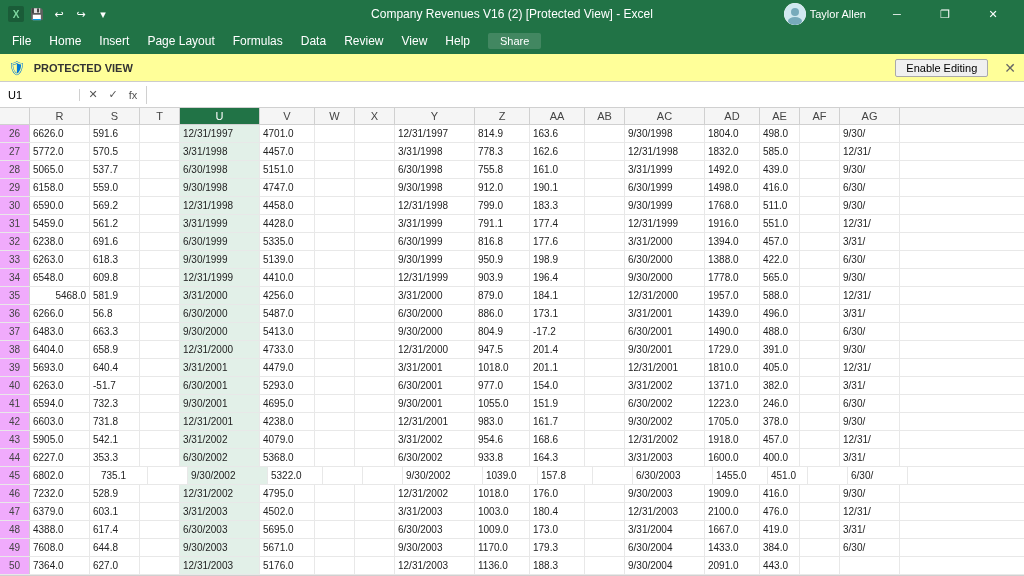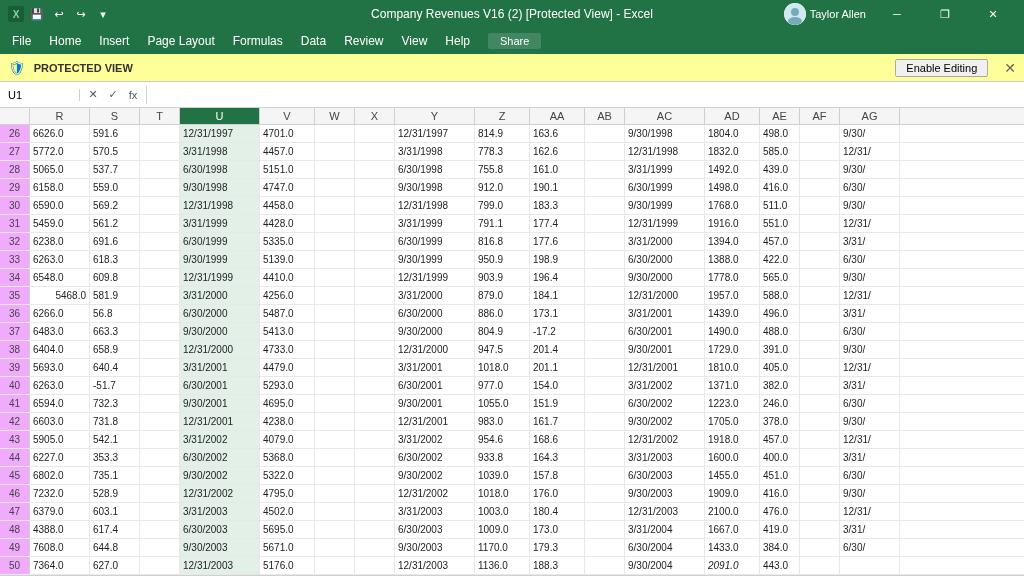--- a/index.html
+++ b/index.html
@@ -613,21 +613,21 @@
         <div class="cell" style="width: 40px; min-width: 40px;"></div>
         <div class="cell" style="width: 80px; min-width: 80px;">3/31/2003</div>
         <div class="cell" style="width: 55px; min-width: 55px;">1600.0</div>
         <div class="cell" style="width: 40px; min-width: 40px;">400.0</div>
         <div class="cell" style="width: 40px; min-width: 40px;"></div>
         <div class="cell" style="width: 60px; min-width: 60px;">3/31/</div>
       </div>
       <div class="data-row">
         <div class="row-num">45</div>
         <div class="cell" style="width: 60px; min-width: 60px;">6802.0</div>
-        <div class="cell" style="width: 50px; min-width: 50px;">735.1</div>
+        <div class="cell" style="width: 50px; min-width: 50px; margin-left: 8px;">735.1</div>
         <div class="cell" style="width: 40px; min-width: 40px;"></div>
         <div class="cell selected-col" style="width: 80px; min-width: 80px;">9/30/2002</div>
         <div class="cell" style="width: 55px; min-width: 55px;">5322.0</div>
         <div class="cell" style="width: 40px; min-width: 40px;"></div>
         <div class="cell" style="width: 40px; min-width: 40px;"></div>
         <div class="cell" style="width: 80px; min-width: 80px;">9/30/2002</div>
         <div class="cell" style="width: 55px; min-width: 55px;">1039.0</div>
         <div class="cell" style="width: 55px; min-width: 55px;">157.8</div>
         <div class="cell" style="width: 40px; min-width: 40px;"></div>
         <div class="cell" style="width: 80px; min-width: 80px;">6/30/2003</div>
@@ -719,21 +719,21 @@
         <div class="cell" style="width: 40px; min-width: 40px;"></div>
         <div class="cell selected-col" style="width: 80px; min-width: 80px;">12/31/2003</div>
         <div class="cell" style="width: 55px; min-width: 55px;">5176.0</div>
         <div class="cell" style="width: 40px; min-width: 40px;"></div>
         <div class="cell" style="width: 40px; min-width: 40px;"></div>
         <div class="cell" style="width: 80px; min-width: 80px;">12/31/2003</div>
         <div class="cell" style="width: 55px; min-width: 55px;">1136.0</div>
         <div class="cell" style="width: 55px; min-width: 55px;">188.3</div>
         <div class="cell" style="width: 40px; min-width: 40px;"></div>
         <div class="cell" style="width: 80px; min-width: 80px;">9/30/2004</div>
-        <div class="cell" style="width: 55px; min-width: 55px; font-style: italic;">2091.0</div>
+        <div class="cell" style="width: 55px; min-width: 55px;">2091.0</div>
         <div class="cell" style="width: 40px; min-width: 40px;">443.0</div>
         <div class="cell" style="width: 40px; min-width: 40px;"></div>
         <div class="cell" style="width: 60px; min-width: 60px;"></div>
       </div>
     </div>
 </div>
 
 <div class="sheet-tabs">
   
   

